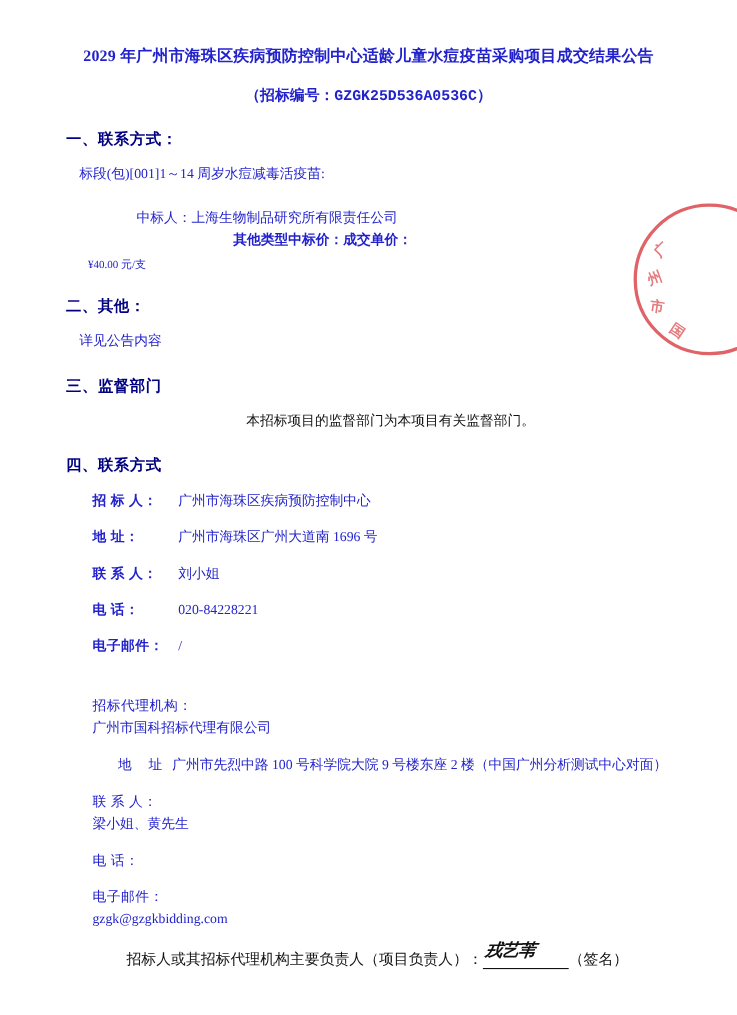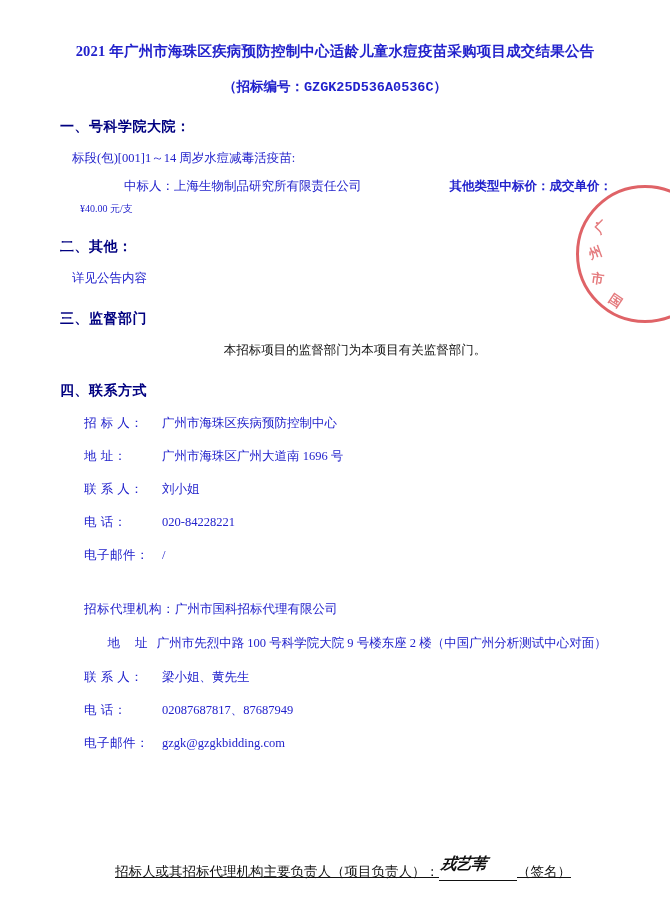--- a/index.html
+++ b/index.html
@@ -55,23 +55,24 @@
     line-height: 20px;
   }
   .para.black {
     color: #111111;
     margin-left: 40px;
     text-align: center;
   }
   .row-flex {
     display: flex;
     margin-left: 84px;
-    margin-top: 8px;
-    font-size: 12.5px;
-    line-height: 20px;
+    margin-top: 20px;
+    font-size: 12.5px;
+    line-height: 20px;
+    flex-direction: column;
   }
   .row-flex .left {
     white-space: nowrap;
   }
   .row-flex .right {
     margin-left: 88px;
     white-space: nowrap;
     font-weight: bold;
   }
   .price-line {
@@ -83,33 +84,35 @@
     display: flex;
     margin-left: 44px;
     margin-top: 13px;
     font-size: 12.5px;
     line-height: 20px;
   }
   .contact-row .lbl {
     width: 78px;
     flex: none;
     letter-spacing: 0.5px;
+    font-weight: bold;
   }
   .contact-row .val {
     flex: 1;
   }
   .agent-block {
     margin-top: 34px;
   }
   .agent-row {
     display: flex;
     margin-left: 44px;
     margin-top: 13px;
     font-size: 12.5px;
     line-height: 20px;
+    flex-direction: column;
   }
   .agent-row .lbl {
     flex: none;
     letter-spacing: 0.5px;
   }
   .agent-row .lbl.w-addr {
     width: 78px;
   }
   .agent-row .val {
     flex: 1;
@@ -126,21 +129,20 @@
   }
   .signature-line {
     position: absolute;
     left: 56px;
     right: 40px;
     bottom: 42px;
     font-size: 13.5px;
     color: #111111;
     text-align: center;
     white-space: nowrap;
-    text-decoration: underline;
   }
   .sig-underline {
     display: inline-block;
     width: 78px;
     border-bottom: 1px solid #111;
     position: relative;
     height: 18px;
     vertical-align: bottom;
   }
   .sig-script {
@@ -182,24 +184,24 @@
   .seal-c1 { left: 16px; top: 30px; transform: rotate(-46deg); }
   .seal-c2 { left: 10px; top: 56px; transform: rotate(-20deg); }
   .seal-c3 { left: 12px; top: 82px; transform: rotate(8deg); }
   .seal-c4 { left: 30px; top: 104px; transform: rotate(34deg); }
 </style>
 </head>
 <body>
 
 <div class="page">
 
-  <div class="doc-title">2021 年广州市海珠区疾病预防控制中心适龄儿童水痘疫苗采购项目成交结果公告</div>
+  <div class="doc-title">2029 年广州市海珠区疾病预防控制中心适龄儿童水痘疫苗采购项目成交结果公告</div>
   <div class="doc-subtitle">（招标编号：GZGK25D536A0536C）</div>
 
-  <div class="section-head">一、号科学院大院：</div>
+  <div class="section-head">一、联系方式：</div>
   <div class="para">标段(包)[001]1～14 周岁水痘减毒活疫苗:</div>
 
   <div class="row-flex">
     <div class="left">
       <span>中标人：</span><span>上海生物制品研究所有限责任公司</span>
     </div>
     <div class="right">其他类型中标价：成交单价：</div>
   </div>
   <div class="price-line">¥40.00 元/支</div>
 
@@ -242,21 +244,20 @@
       <span class="lbl">地      址</span>
       <span>广州市先烈中路 100 号科学院大院 9 号楼东座 2 楼（中国广州分析测试中心对面）</span>
     </div>
 
     <div class="agent-row">
       <div class="lbl w-addr">联 系 人：</div>
       <div class="val">梁小姐、黄先生</div>
     </div>
     <div class="agent-row">
       <div class="lbl w-addr">电    话：</div>
-      <div class="val">02087687817、87687949</div>
     </div>
     <div class="agent-row">
       <div class="lbl w-addr">电子邮件：</div>
       <div class="val">gzgk@gzgkbidding.com</div>
     </div>
   </div>
 
   <div class="seal">
     <div class="seal-text">
       <span class="seal-c1">广</span>

